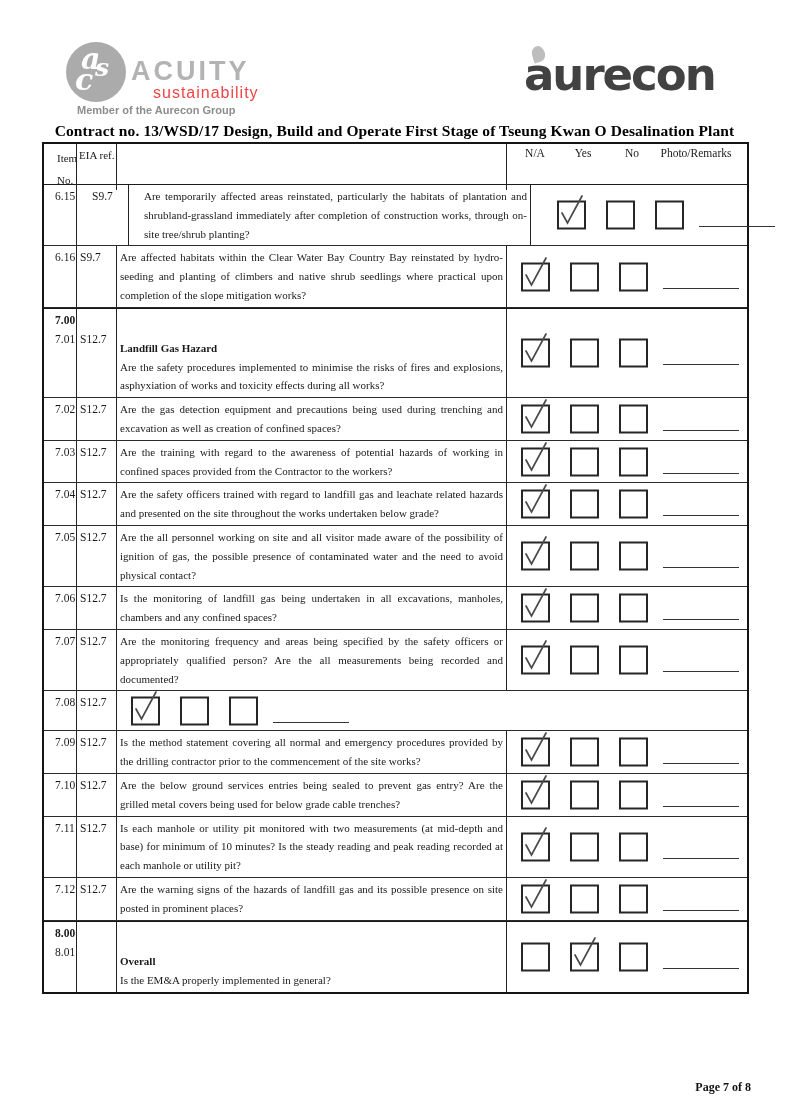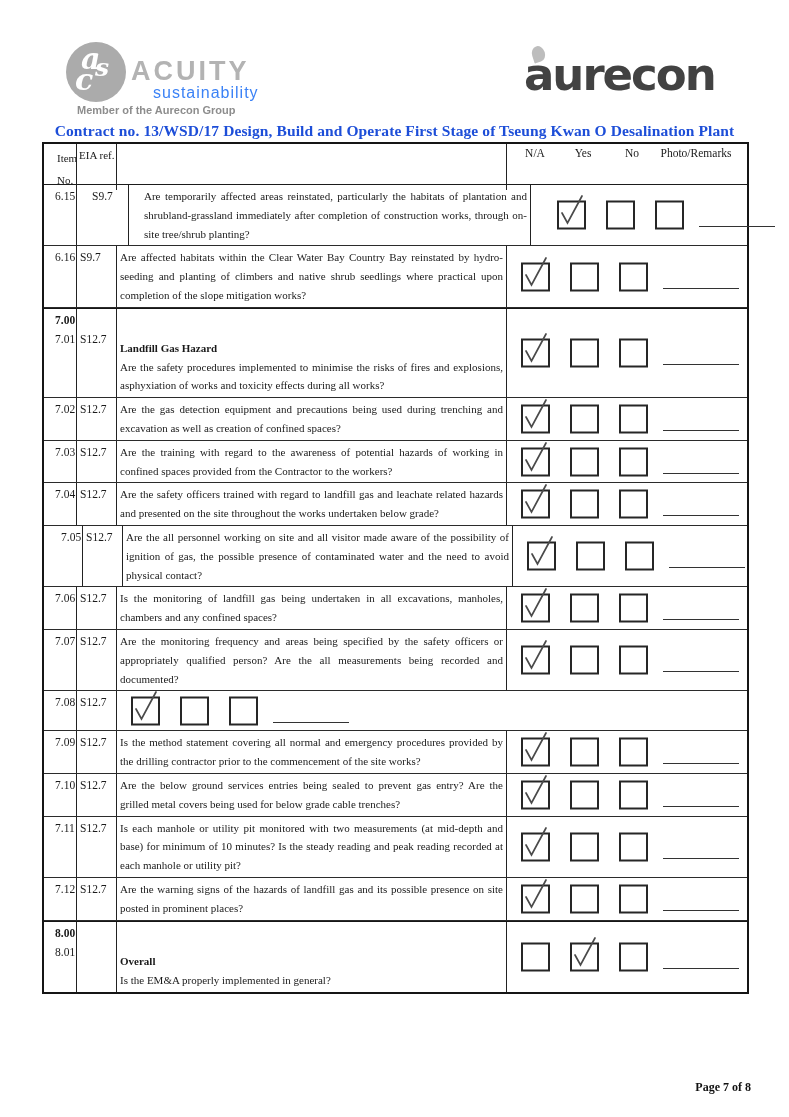--- a/index.html
+++ b/index.html
@@ -18,38 +18,38 @@
   }
   .mono-a{top:2px;left:15px;font-size:30px;}
   .mono-s{top:13px;left:29px;font-size:25px;}
   .mono-c{top:23px;left:9px;font-size:30px;}
   .acuity-name{
     position:absolute;left:131px;top:56px;font-family:"Liberation Sans",sans-serif;
     font-size:27px;font-weight:bold;color:#b3b3b3;letter-spacing:3px;
   }
   .acuity-tagline{
     position:absolute;left:153px;top:84px;font-family:"Liberation Sans",sans-serif;
-    font-size:16px;color:#3b82f6;letter-spacing:1px;
+    font-size:16px;color:#ef4444;letter-spacing:1px;
   }
   .acuity-member{
     position:absolute;left:77px;top:104px;font-family:"Liberation Sans",sans-serif;
     font-size:11px;font-weight:bold;color:#8d8d8d;
   }
   .aurecon{
     position:absolute;left:524px;top:52px;font-family:"DejaVu Sans",sans-serif;
     font-size:45px;font-weight:bold;color:#424242;letter-spacing:-2px;line-height:1;
   }
   .aurecon-dot{
     position:absolute;left:532px;top:46px;width:13px;height:16px;background:#bdbdbd;
     border-radius:65% 65% 65% 8%;transform:rotate(-18deg);
   }
   
   .doc-title{
     position:absolute;left:0;top:122px;width:789px;text-align:center;
-    font-size:15.5px;font-weight:bold;color:#1d4ed8;letter-spacing:0.1px;white-space:nowrap;
+    font-size:15.5px;font-weight:bold;color:#000000;letter-spacing:0.1px;white-space:nowrap;
   }
   
   .checklist{
     position:absolute;left:42px;top:142px;width:703px;
     border:2.5px solid #151515;background:#fff;
   }
   .trow{
     display:grid;grid-template-columns:33px 40px 390px 1fr;
     border-bottom:1.4px solid #2b2b2b;position:relative;
   }
@@ -242,21 +242,21 @@
     <div class="cell c-checks">
       <span class="box b-na"></span>
       <span class="box b-yes"></span>
       <span class="box b-no"></span>
       <span class="remarks-line"></span>
       <svg class="tick t-na" viewBox="0 0 30 38" aria-hidden="true">
         <path d="M6 22 L11.5 32 L26 5"></path>
       </svg>
     </div>
   </div>
-      <div class="trow" style="min-height: 58px; padding-left: 6px;">
+      <div class="trow" style="min-height: 58px;">
     <div class="cell c-item">
           <div>7.05</div>
         </div>
     <div class="cell c-eia">
           <div>S12.7</div>
         </div>
     <div class="cell c-q">
           <div>Are the all personnel working on site and all visitor made aware of the possibility of ignition of gas, the possible presence of contaminated water and the need to avoid physical contact?</div>
         </div>
     <div class="cell c-checks">

